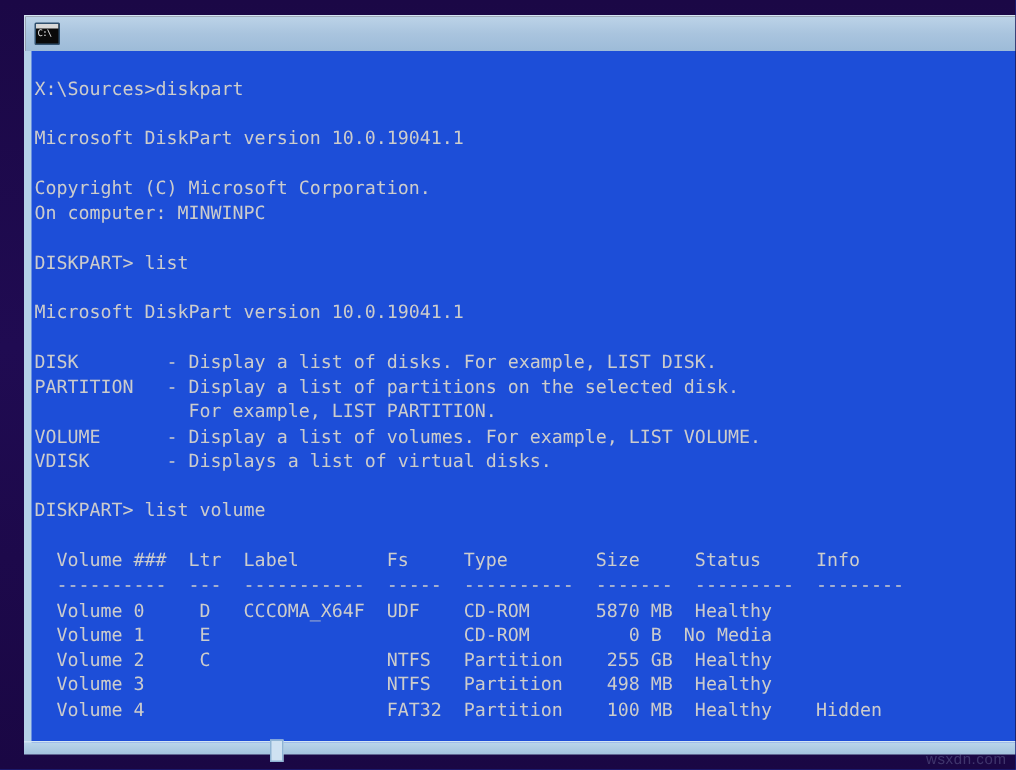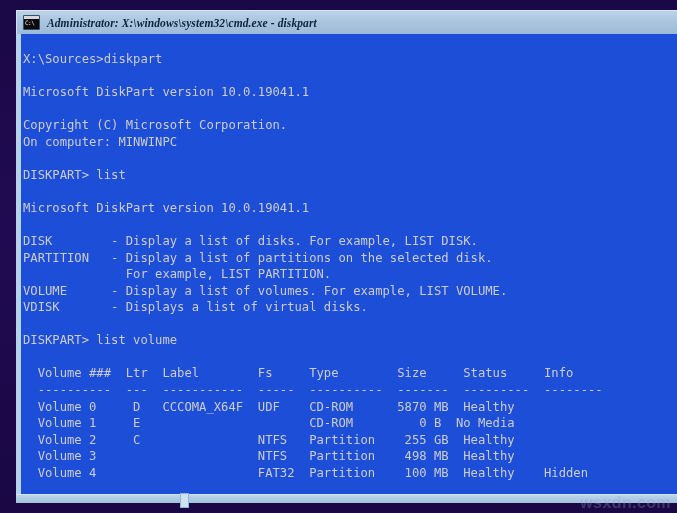--- a/index.html
+++ b/index.html
@@ -128,37 +128,36 @@
     background: #cfe2f2;
     border: 1px solid #8fb4d4;
     box-sizing: border-box;
   }
 
   #watermark {
     position: absolute;
     right: 6px;
     bottom: 1px;
     font-family: "Liberation Sans", sans-serif;
-    font-size: 16px;
-    font-weight: bold;
+    font-size: 10px;
+    font-weight: normal;
     color: rgba(150, 160, 200, 0.30);
     letter-spacing: 0.4px;
     user-select: none;
   }
 </style>
 </head>
 <body>
 
 <div id="desktop">
 
   <div id="console-window">
 
     <div id="title-bar">
       <div id="title-icon"></div>
-      <span id="title-text">Administrator: X:\windows\system32\cmd.exe - diskpart</span>
     </div>
 
     <div id="console-body">
       <pre id="console-text">(c) 2020 Microsoft Corporation. All rights reserved.
 
 X:\Sources&gt;diskpart
 
 Microsoft DiskPart version 10.0.19041.1
 
 Copyright (C) Microsoft Corporation.

